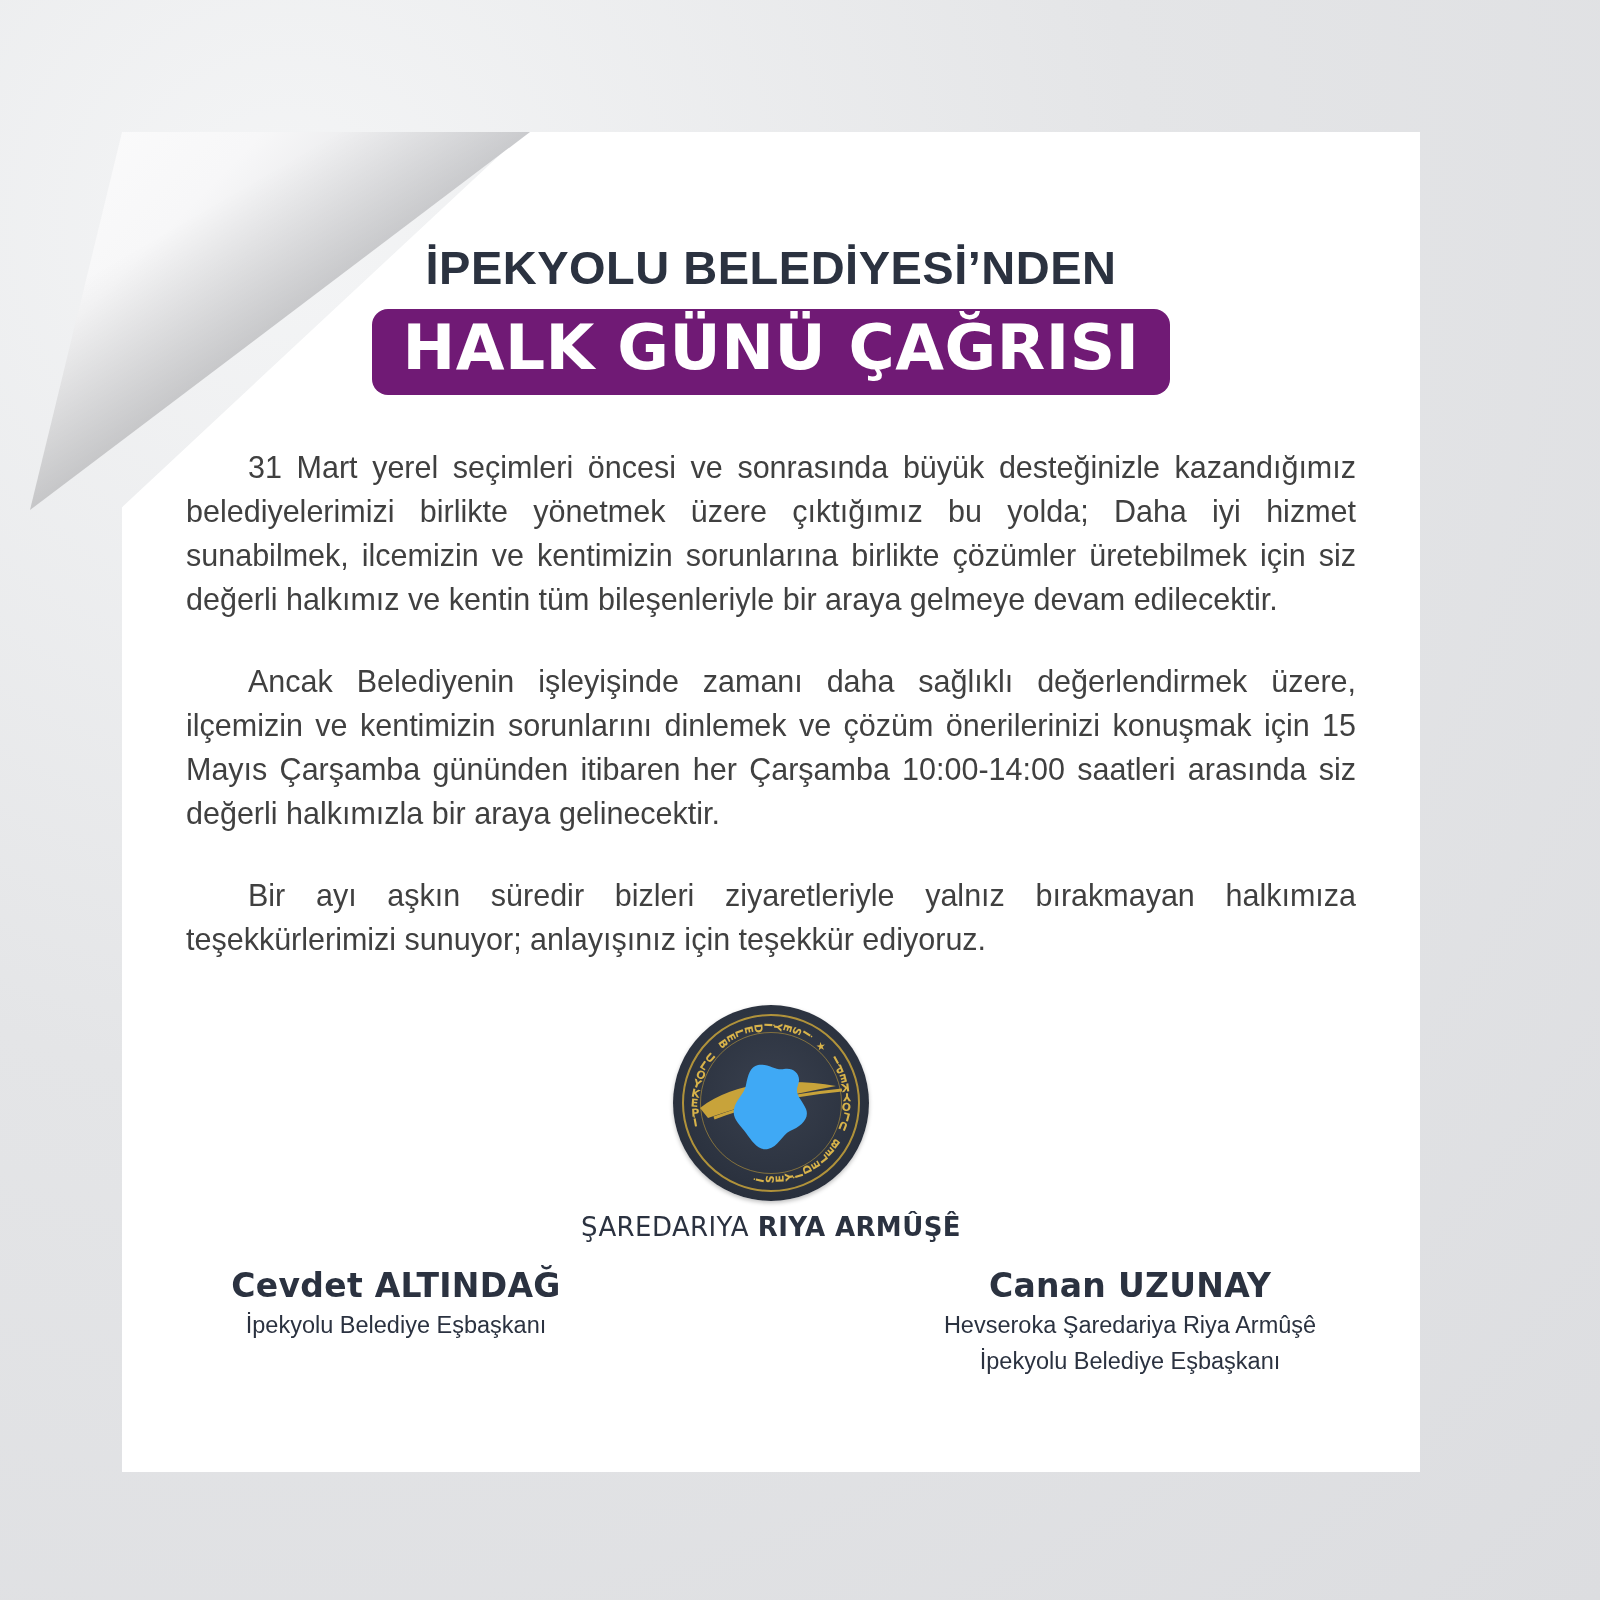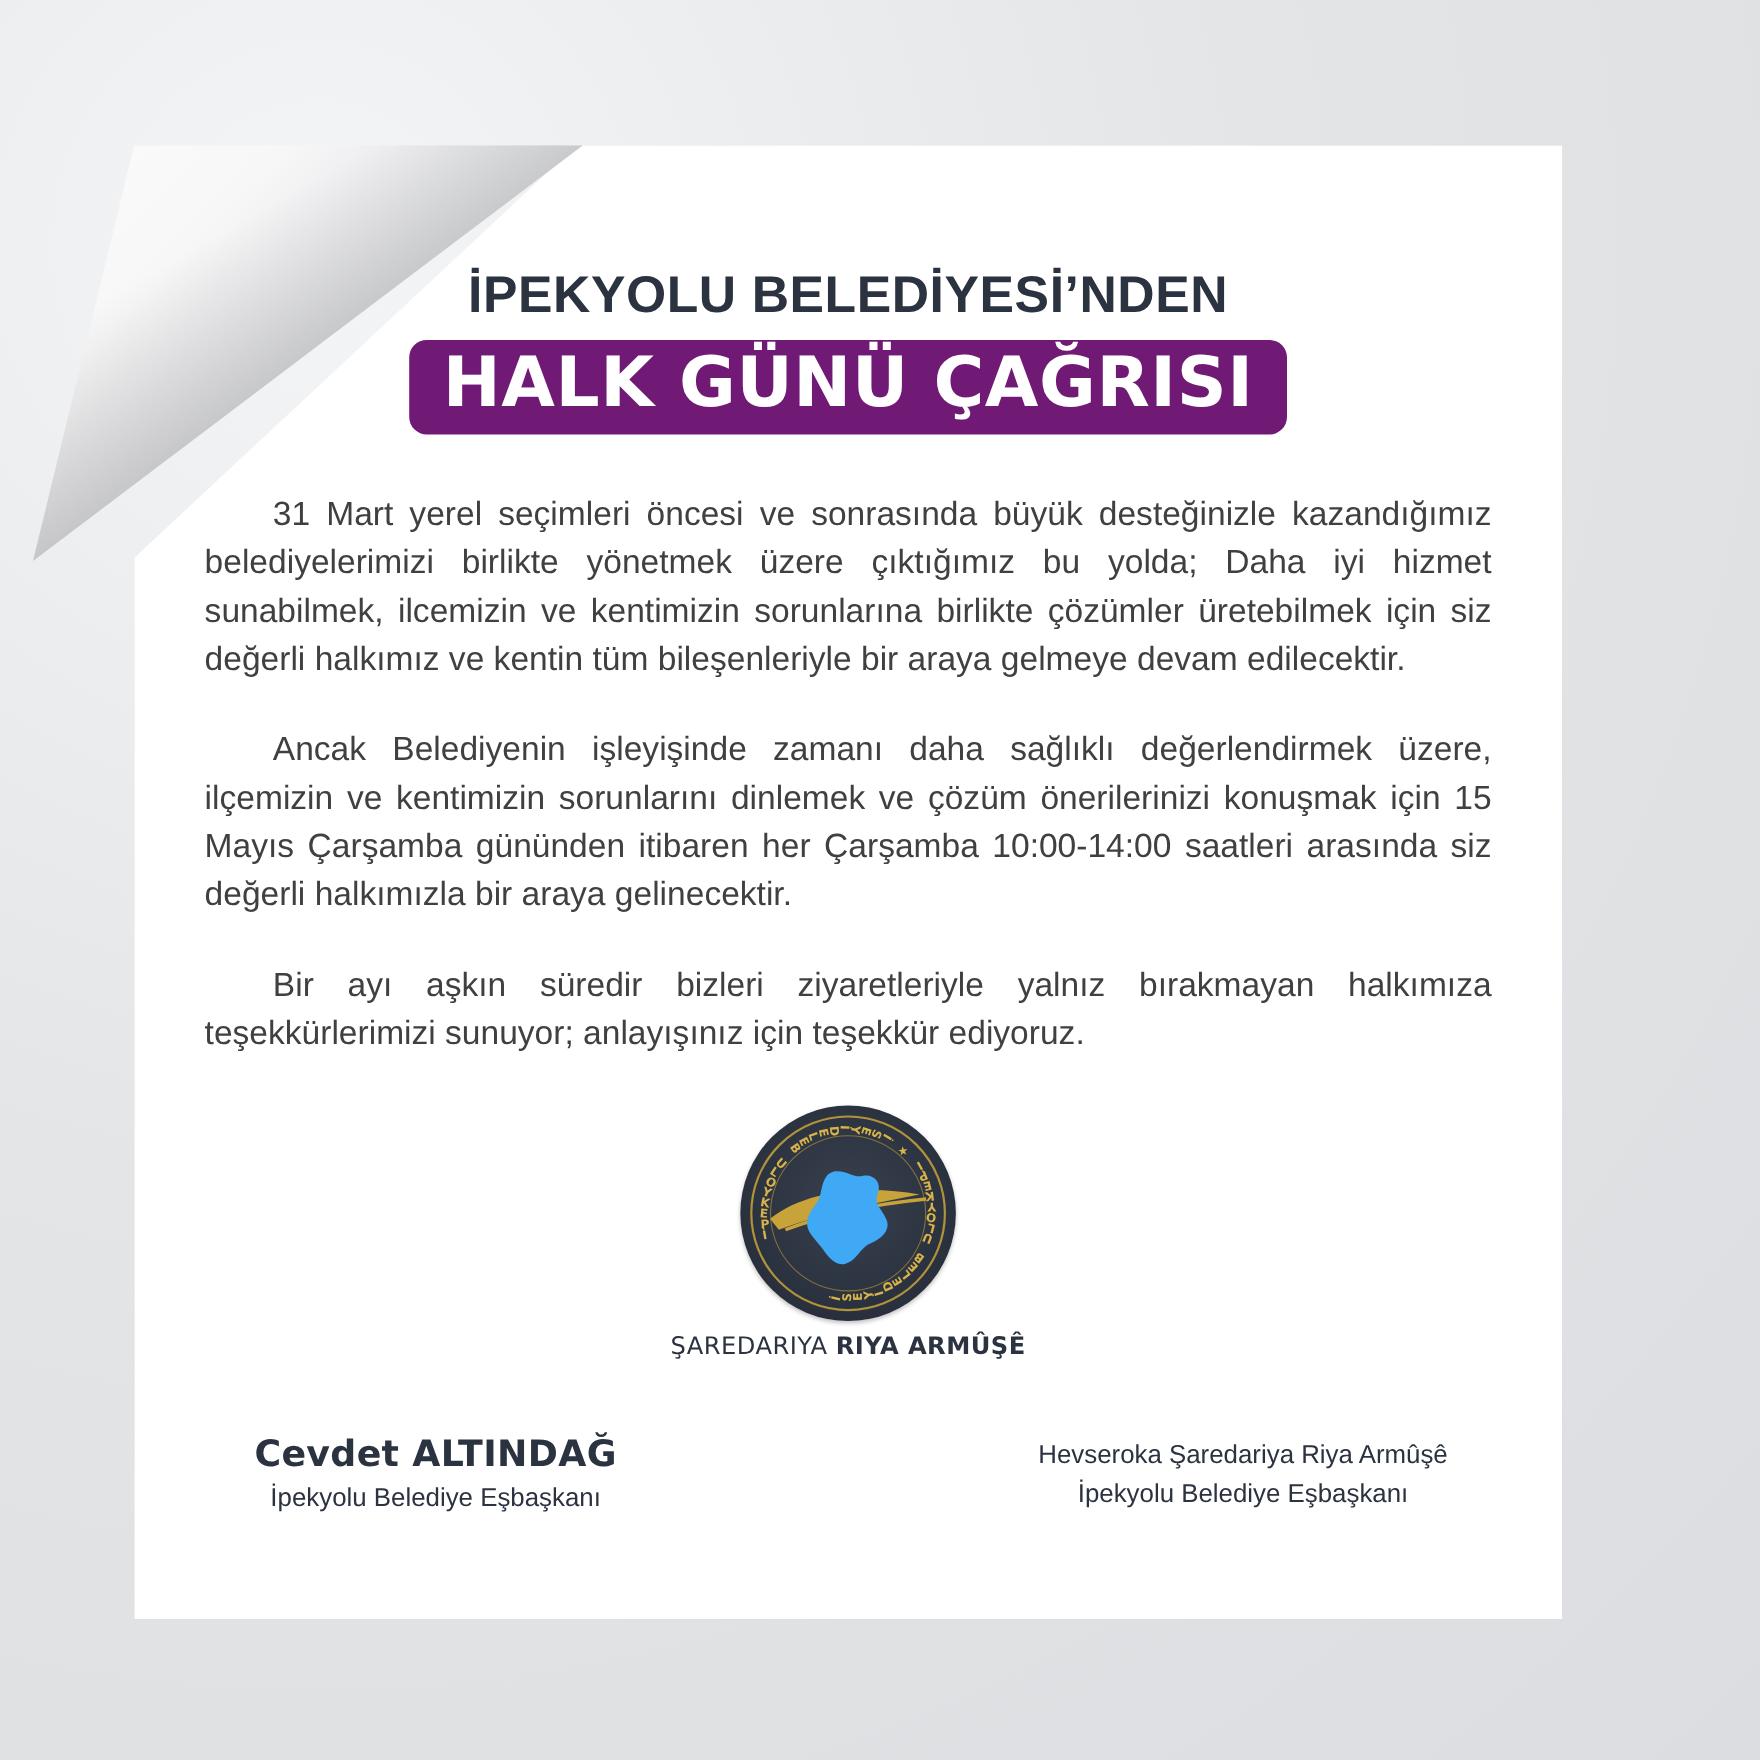--- a/index.html
+++ b/index.html
@@ -179,21 +179,21 @@
   }
   .logo-name .l1 {
     font-size: 27px;
     font-weight: bold;
     font-family: "DejaVu Sans", sans-serif;
     color: #c8a33a;
     letter-spacing: 0.4px;
   }
   .logo-name .l1 .dark { color: #2b3240; }
   .logo-name .l2 {
-    font-size: 22px;
+    font-size: 26px;
     font-family: "DejaVu Sans", sans-serif;
     color: #2b3240;
     letter-spacing: 0.4px;
     margin-top: 2px;
   }
   .logo-name .l2 b { font-weight: bold; }
 
   
   .signatures {
     position: absolute;
@@ -316,18 +316,19 @@
       </div>
     </div>
   </div>
 
   <div class="signatures">
     <div class="sig">
       <div class="name">Cevdet ALTINDAĞ</div>
       <div class="role2">İpekyolu Belediye Eşbaşkanı</div>
     </div>
     <div class="sig">
+      <div class="name">Canan UZUNAY</div>
       <div class="role1">Hevseroka Şaredariya Riya Armûşê</div>
       <div class="role2">İpekyolu Belediye Eşbaşkanı</div>
     </div>
   </div>
 
 </div>
 
 </body></html>

